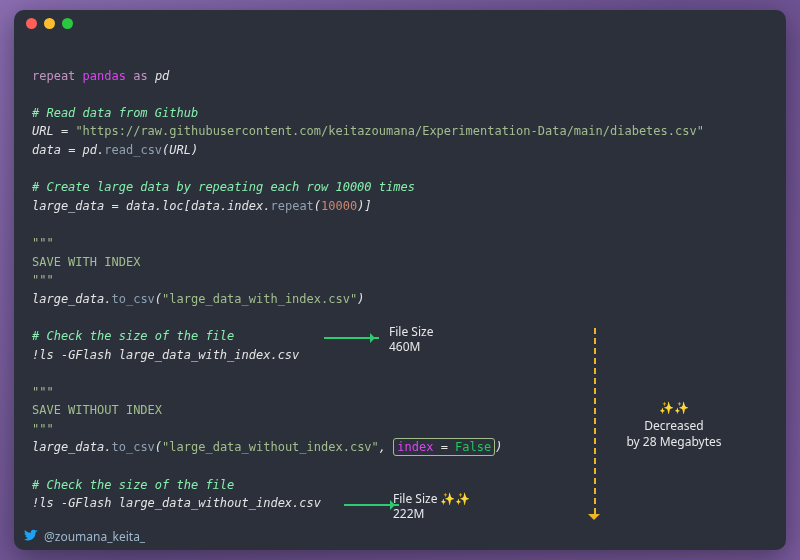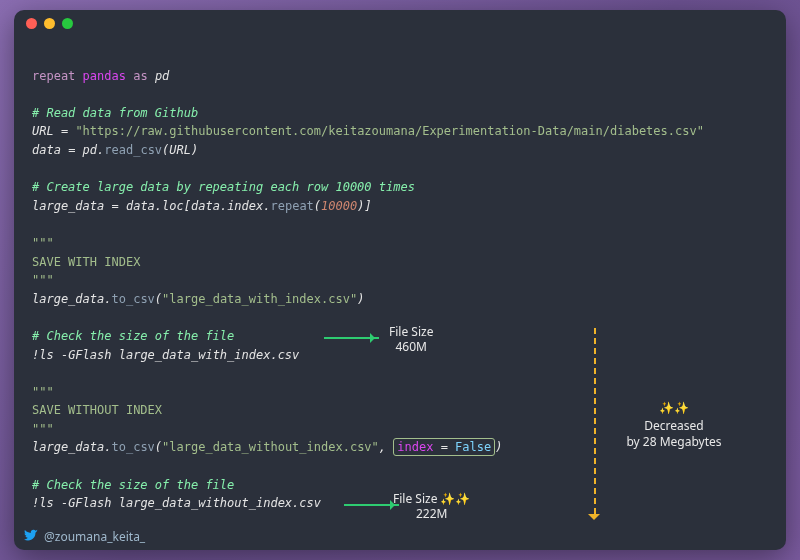--- a/index.html
+++ b/index.html
@@ -5,26 +5,26 @@
   html,body{margin:0;padding:0;width:800px;height:560px;overflow:hidden;
     background:linear-gradient(135deg,#8a6db1 0%,#6b5190 50%,#7a5a9e 100%);
     font-family:ui-monospace,Menlo,Consolas,monospace;font-size:12px;}
   .frame{position:absolute;left:14px;top:10px;right:14px;bottom:10px;
     background:#2b303b;border-radius:10px;box-shadow:0 8px 30px rgba(0,0,0,.4);}
   .titlebar{height:26px;display:flex;align-items:center;padding:0 12px;gap:7px;}
   .dot{width:11px;height:11px;border-radius:50%;}
   .code{position:absolute;left:0;right:0;top:26px;bottom:24px;padding:12px 18px 0 18px;
     color:#c0c5ce;line-height:1.55;white-space:pre;}
   .kw{color:#c594c5;} .id{color:#d946ef;} .name{color:#e5e5e5;font-style:italic;}
-  .str{color:#a3be8c;} .num{color:#d08770;font-style:italic;}
+  .str{color:#a3be8c;} .num{color:#d08770;}
   .cmt{color:#86efac;font-style:italic;}
-  .bool{color:#7dd3fc;margin-top:20px;}
+  .bool{color:#22c55e;margin-top:20px;}
   .call{color:#8fa1b3;}
   .boxed{border:1px solid #a3be8c;border-radius:3px;padding:1px 3px;}
-  .annot{position:absolute;display:flex;flex-direction:column;align-items:center;
+  .annot{position:absolute;display:flex;flex-direction:column;align-items:flex-start;
     color:#e8e8e8;font-family:system-ui,sans-serif;font-size:12px;line-height:1.25;}
   .arrow{position:absolute;height:2px;background:#2ecc71;}
   .arrow::after{content:"";position:absolute;right:-1px;top:-4px;border:5px solid transparent;
     border-left-color:#2ecc71;}
   .vline{position:absolute;width:0;border-left:2px dashed #f0b429;}
   .down-arrow{position:absolute;width:0;height:0;border:6px solid transparent;border-top-color:#f0b429;}
   .spark{color:#f0b429;}
   .side-note{position:absolute;color:#e8e8e8;font-family:system-ui,sans-serif;font-size:12px;
     text-align:center;line-height:1.35;}
   .footer{position:absolute;left:0;right:0;bottom:0;height:22px;display:flex;align-items:flex-start;

